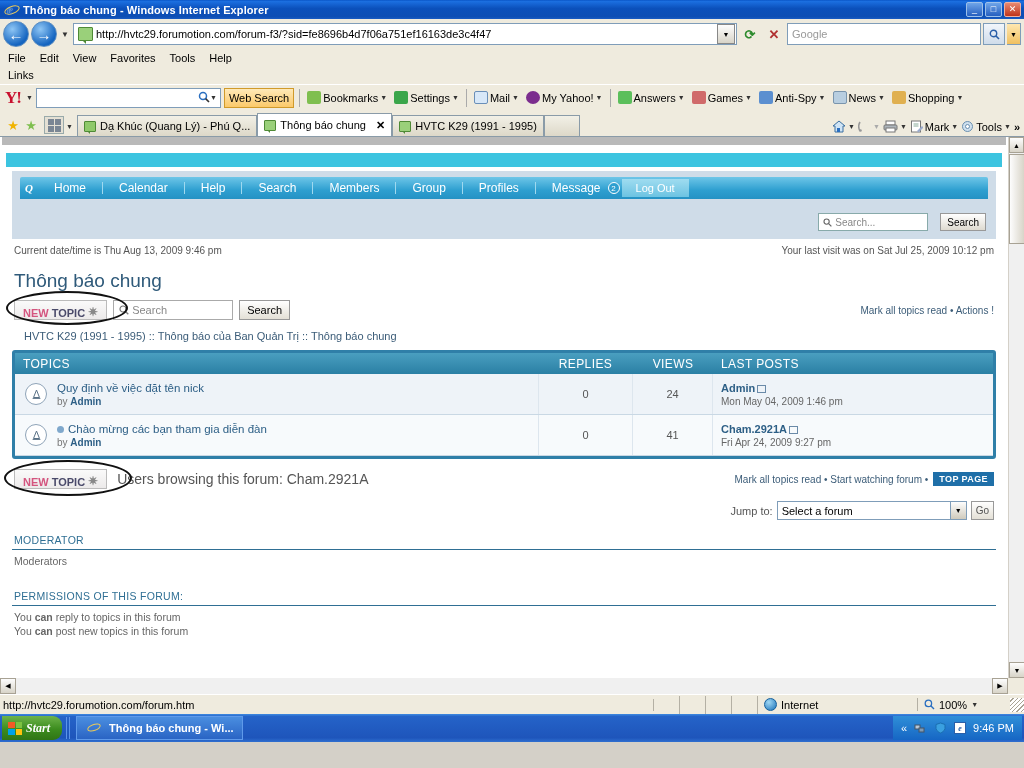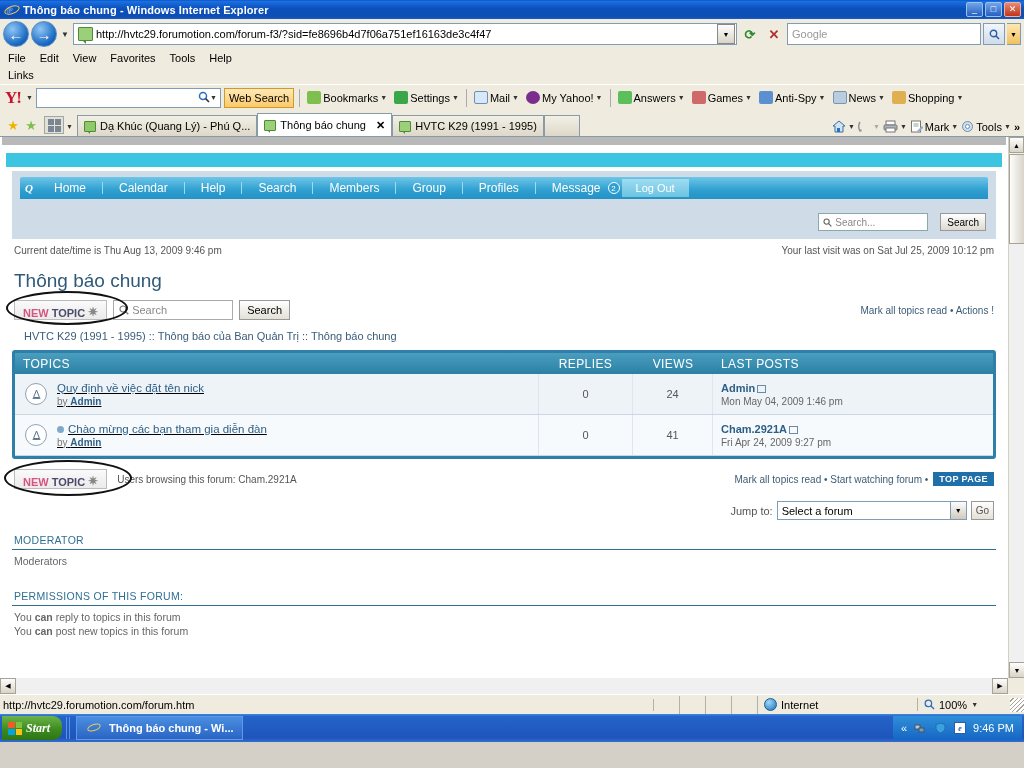--- a/index.html
+++ b/index.html
@@ -142,34 +142,34 @@
   .thead { height:21px; background:linear-gradient(180deg,#4a9fc0,#2a7fa4); color:#fff; display:flex; align-items:center; font-size:12px; letter-spacing:0.4px;}
   .th-topics{ flex:1; padding-left:8px;}
   .th-rep{ width:95px; text-align:center;}
   .th-views{ width:80px; text-align:center;}
   .th-last{ width:280px; padding-left:8px;}
   .trow { display:flex; align-items:center; background:#eef3f8; border-bottom:1px solid #c9d8e4; min-height:41px;}
   .trow.alt { background:#f7fafc; }
   .t-ico { width:42px; display:flex; justify-content:center; }
   .bellicon { width:22px;height:22px;border-radius:50%;border:1px solid #8fa4b8;background:#fff;display:flex;align-items:center;justify-content:center;}
   .bellicon svg{display:block;}
-  .t-main { flex:1;text-decoration:underline; }
+  .t-main { flex:1; }
   .t-title { font-size:11.5px; color:#2d5f86; }
   .t-by { font-size:10px; color:#777; margin-top:2px;}
   .t-by b{ color:#2d5f86; }
   .bullet { display:inline-block;width:7px;height:7px;border-radius:50%;background:#7fa8cc;margin-right:4px;vertical-align:middle;}
   .t-rep { width:95px; text-align:center; font-size:11px; color:#555; border-left:1px solid #dde6ee;border-right:1px solid #dde6ee; align-self:stretch; display:flex;align-items:center;justify-content:center;}
   .t-views { width:80px; text-align:center; font-size:11px; color:#555; border-right:1px solid #dde6ee;align-self:stretch;display:flex;align-items:center;justify-content:center;}
   .t-last { width:280px; padding-left:8px; }
   .t-last-u { font-size:11px; color:#2d5f86; font-weight:bold; }
   .t-last-d { font-size:10px; color:#666; margin-top:2px;}
   .extlink { display:inline-block; width:9px;height:8px;border:1px solid #6a8aa8;margin-left:2px;vertical-align:middle;position:relative;}
 
   .footrow { display:flex; align-items:center; padding:10px 2px 4px 2px; position:relative;}
-  .browsing { font-size:10px; color:#555; margin-left:10px;}
+  .browsing { font-size:14px; color:#555; margin-left:10px;}
   .footright { margin-left:auto; display:flex; align-items:center; gap:5px; font-size:10px; color:#3b5c78;}
   .toppage { background:#1f6fa8; color:#fff; font-size:9px; font-weight:bold; padding:2px 6px; letter-spacing:0.4px;}
   .jumprow { display:flex; align-items:center; justify-content:flex-end; gap:4px; padding:8px 2px; font-size:11px; color:#555;}
   .jsel { width:190px;height:19px;border:1px solid #7f9db9;background:#fff;display:flex;align-items:center;padding-left:4px;font-size:11px;color:#000;}
   .jsel .ar{margin-left:auto;width:16px;height:17px;background:linear-gradient(180deg,#fdfdfd,#cfcabc);border-left:1px solid #7f9db9;display:flex;align-items:center;justify-content:center;font-size:7px;}
   .jgo{height:19px;border:1px solid #999;background:linear-gradient(180deg,#fff,#e4e0d6);font-size:10px;padding:0 4px;display:flex;align-items:center;}
 
   .sechead{ font-size:10.5px; color:#2f6f94; letter-spacing:0.3px; padding:6px 2px 3px 2px; border-bottom:1px solid #2f6f94;}
   .secbody{ font-size:10.5px; color:#666; padding:4px 2px;}
   .secbody div{ line-height:14px; }

